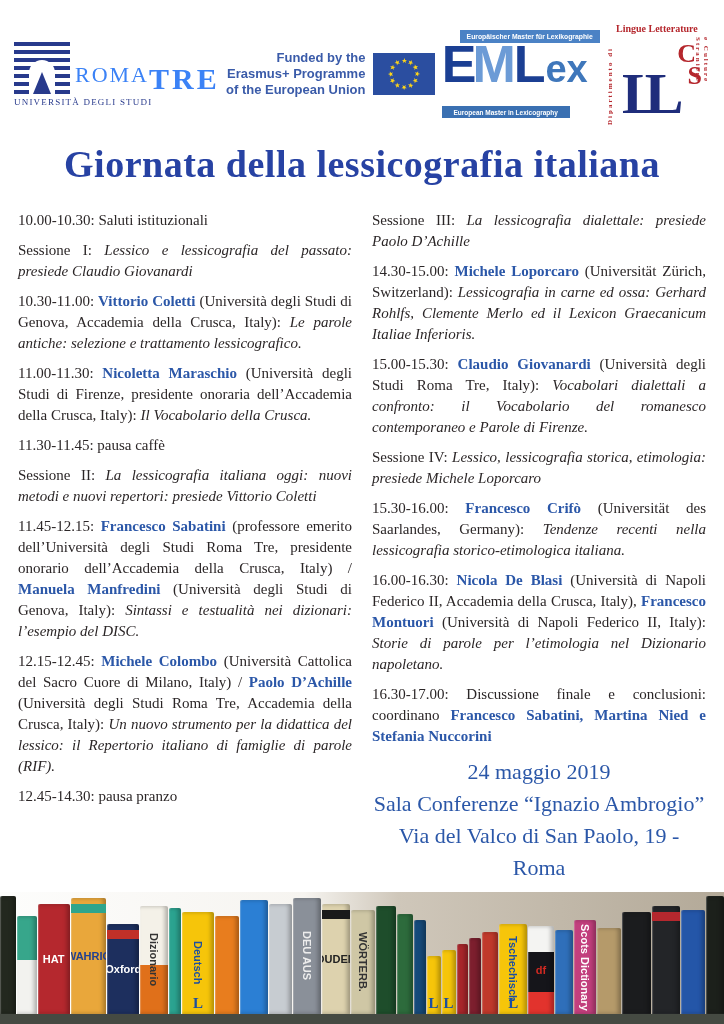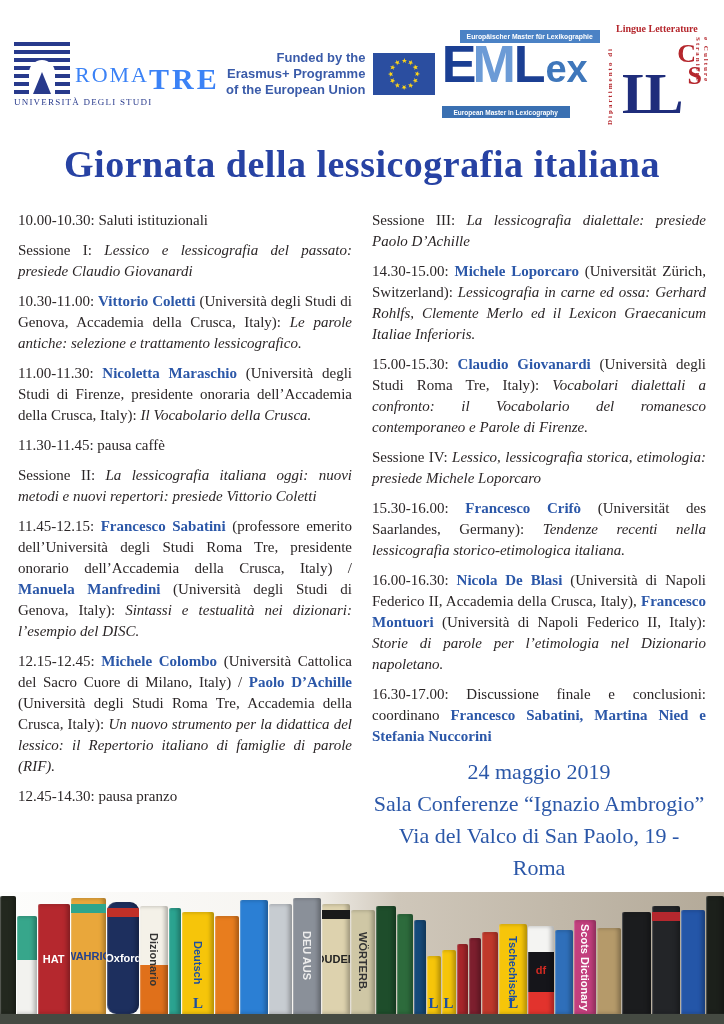--- a/index.html
+++ b/index.html
@@ -176,21 +176,21 @@
   <div class="books">
       <div class="book" style="width: 16px; height: 118px; background: rgb(35, 40, 31);"></div>
       <div class="book" style="width: 20px; height: 98px; background: linear-gradient(rgb(55, 166, 139) 0px, rgb(55, 166, 139) 45%, rgb(242, 242, 239) 45%, rgb(242, 242, 239) 100%);"></div>
       <div class="book" style="width: 32px; height: 110px; background: rgb(181, 40, 46);">
         <span class="blabel" style="color: rgb(255, 255, 255);">HAT</span>
       </div>
       <div class="book" style="width: 36px; height: 116px; background: rgb(233, 167, 59);">
         <div class="band" style="background: rgb(47, 165, 140);"></div>
         <span class="blabel" style="color: rgb(35, 64, 143);">WAHRIG</span>
       </div>
-      <div class="book" style="width: 32px; height: 112px; background: rgb(29, 47, 94); border-radius: 9px;">
+      <div class="book" style="width: 32px; height: 90px; background: rgb(29, 47, 94);">
         <div class="band" style="background: rgb(192, 48, 40);"></div>
         <span class="blabel" style="color: rgb(255, 255, 255);">Oxford</span>
       </div>
       <div class="book" style="width: 28px; height: 108px; background: linear-gradient(rgb(244, 241, 232) 0px, rgb(244, 241, 232) 55%, rgb(224, 112, 26) 55%, rgb(224, 112, 26) 100%);">
         <span class="blabel v" style="color: rgb(51, 51, 51);">Dizionario</span>
       </div>
       <div class="book" style="width: 12px; height: 106px; background: rgb(43, 163, 144);"></div>
       <div class="book" style="width: 32px; height: 102px; background: rgb(246, 197, 10);">
         <span class="blabel v" style="color: rgb(28, 79, 160);">Deutsch</span>
         <span class="bmark" style="color: rgb(28, 79, 160);">L</span>

